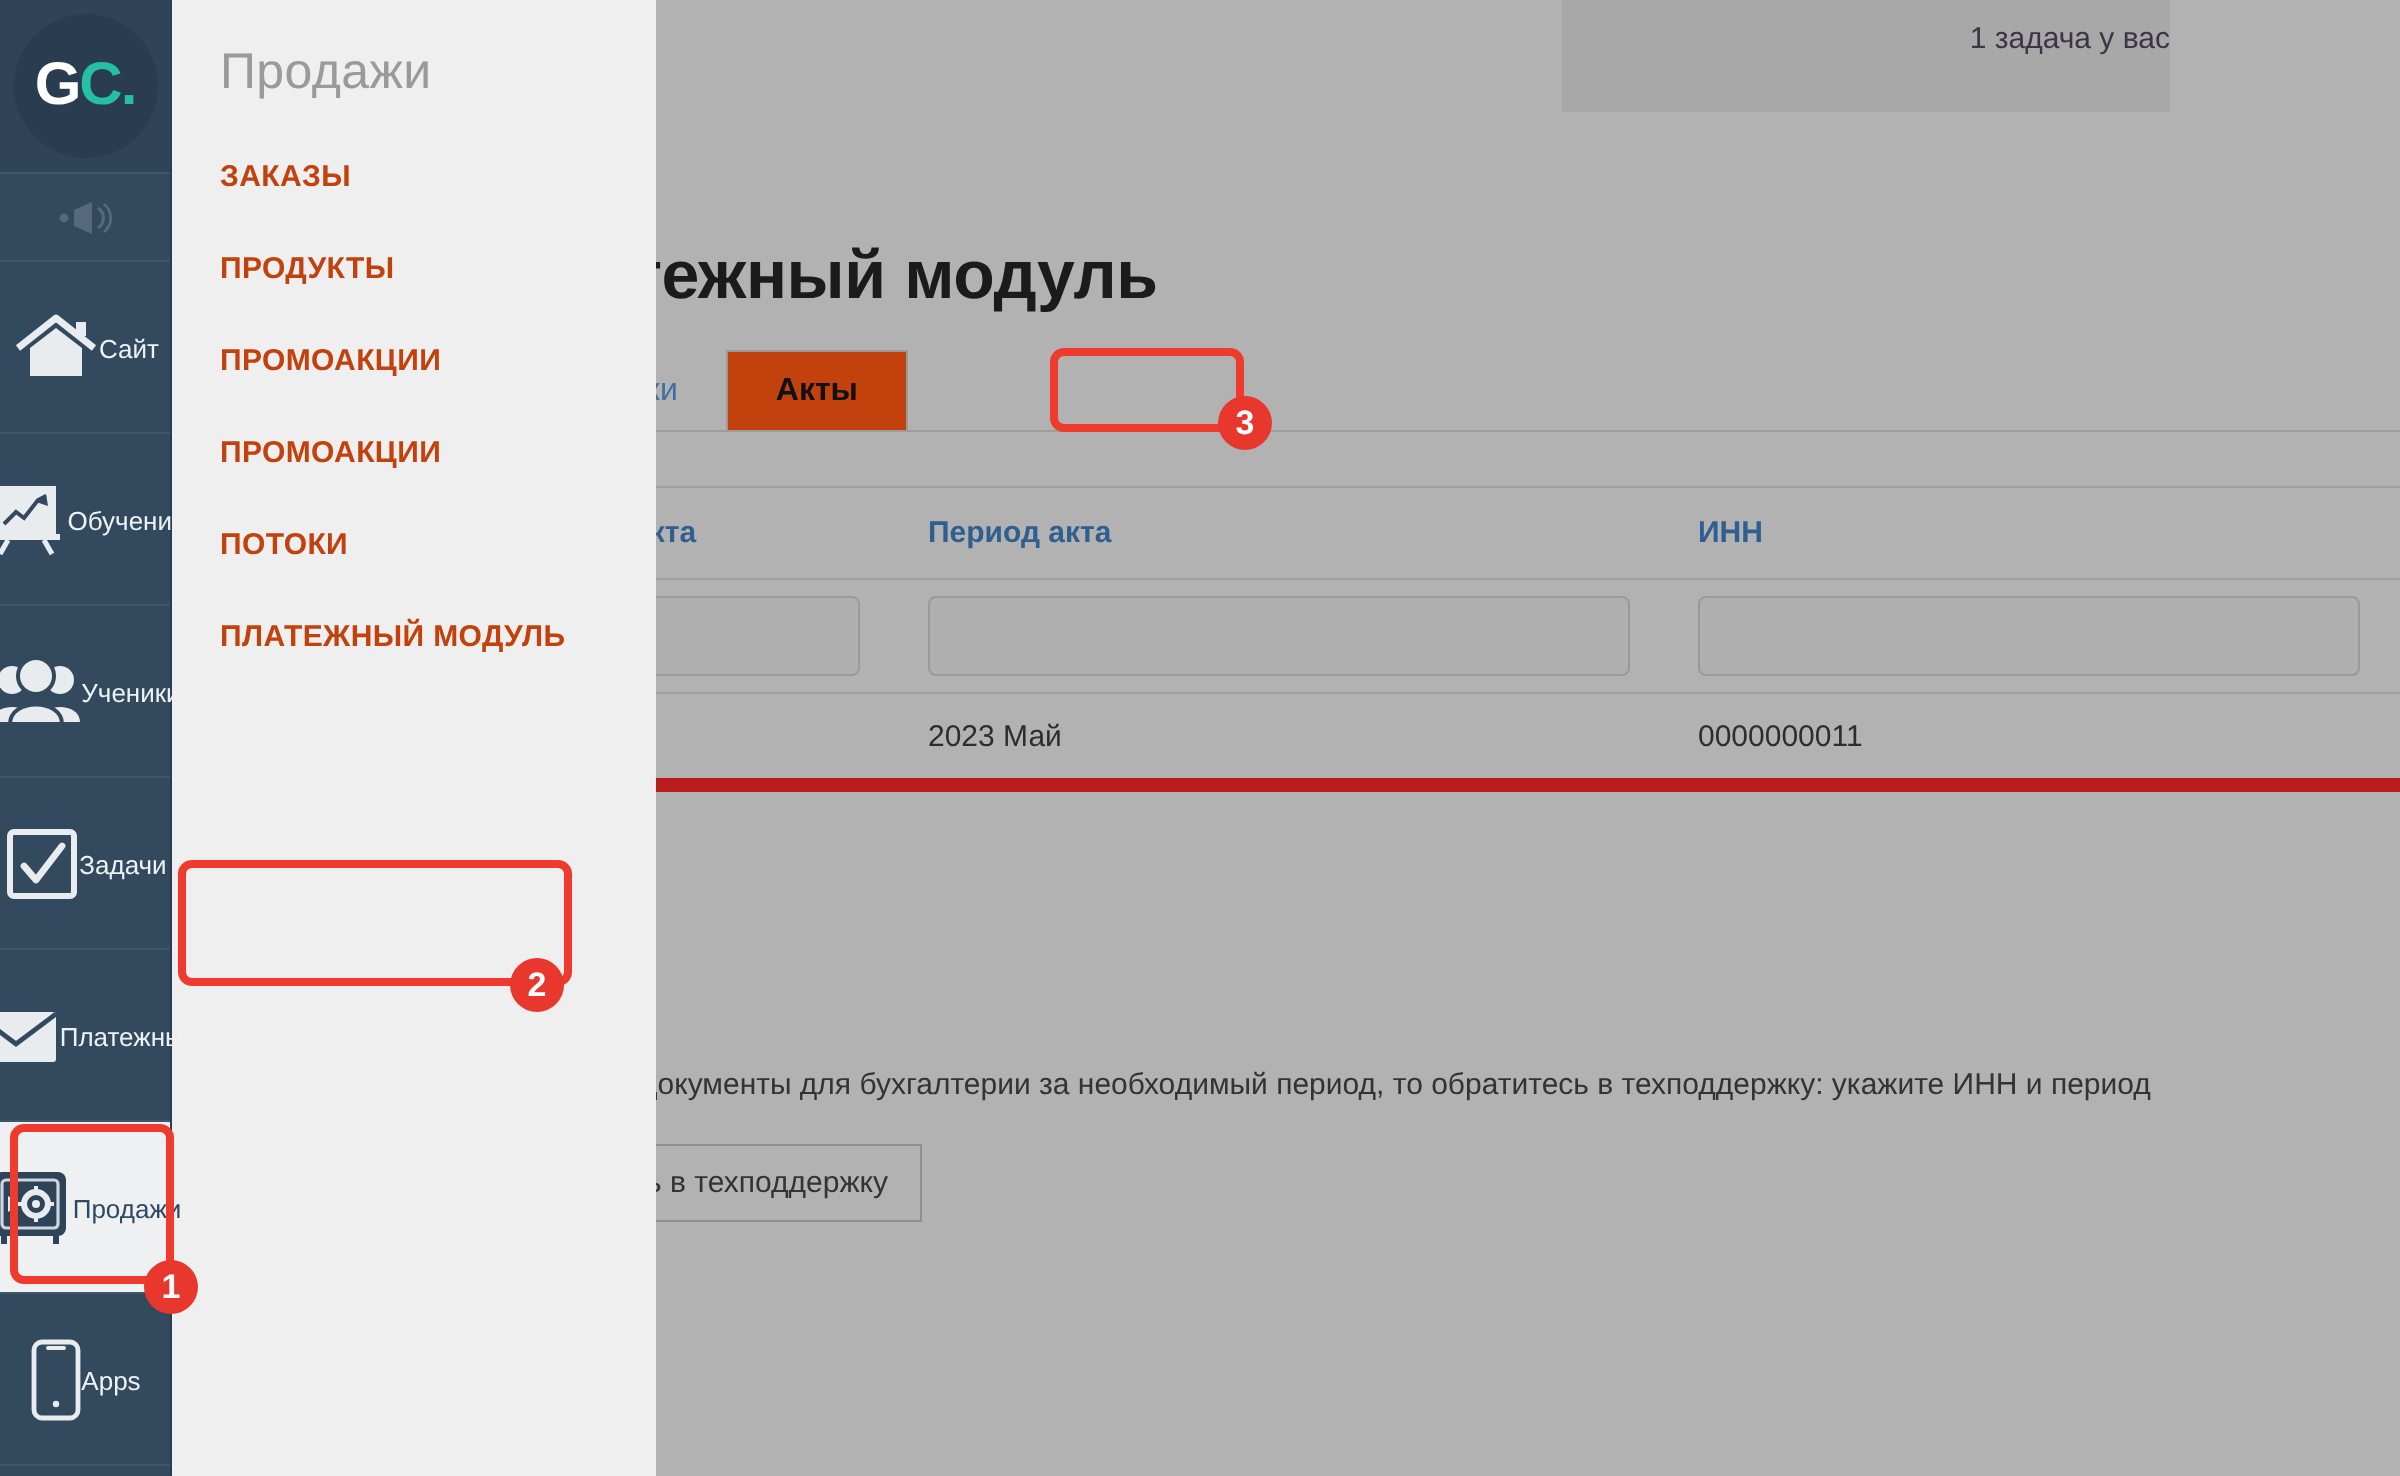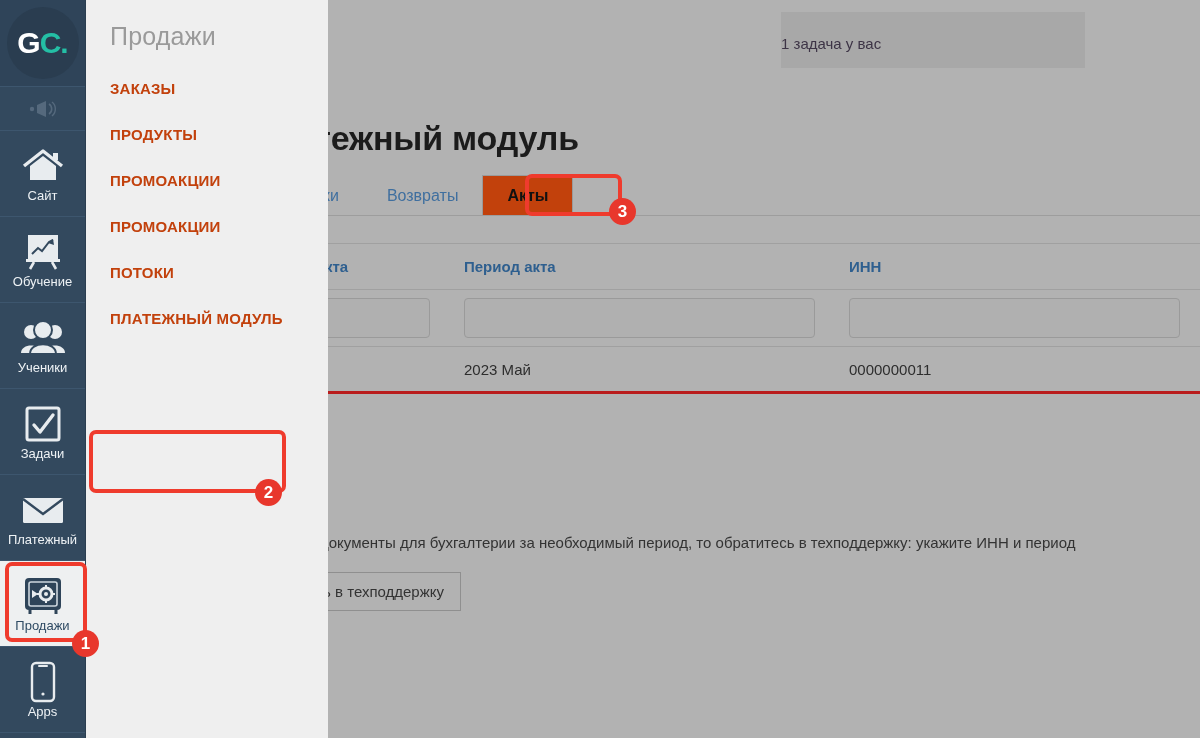--- a/index.html
+++ b/index.html
@@ -14,27 +14,27 @@
   }
 
   
   #page{
     position:absolute;inset:0;
     background:#b2b2b2;
   }
 
   
   .task-widget{
-    position:absolute;left:781px;top:12px;width:304px;height:56px;
+    position:absolute;left:781px;top:0;width:304px;height:56px;
     background:#a8a8a8;
     color:#3d3446;
     font-size:15px;
     line-height:23px;
-    text-align:left;
-    padding-top:20px;
+    text-align:right;
+    padding-top:8px;
     box-sizing:border-box;
   }
   .task-widget div{white-space:nowrap;}
 
   
   .page-title{
     position:absolute;left:250px;top:119px;
     font-size:34px;font-weight:bold;color:#1b1b1b;
     letter-spacing:-0.2px;
     white-space:nowrap;
@@ -74,21 +74,21 @@
     text-align:left;
     font-size:15px;font-weight:bold;color:#2e5f8f;
     border-top:1px solid #a0a0a0;
     border-bottom:1px solid #a0a0a0;
     padding:0 0 0 14px;
     vertical-align:middle;
   }
   .tbl td{
     font-size:15px;color:#2d2d2d;
     padding:0 0 0 14px;
-    border-bottom:3px solid #b91c1c;
+    border-bottom:7px solid #b91c1c;
     vertical-align:middle;
   }
   .tbl tr.filters td{border-bottom:1px solid #a0a0a0;height:56px;}
   .fin{
     width:calc(100% - 20px);height:40px;
     background:#b0b0b0;
     border:1px solid #9a9a9a;
     border-radius:4px;
     box-sizing:border-box;
     font-family:"Liberation Sans", sans-serif;
@@ -134,21 +134,21 @@
     background:#2a3d50;
     display:flex;align-items:center;justify-content:center;
     font-size:30px;font-weight:bold;letter-spacing:-1px;
   }
   .logo-g{color:#ffffff;}
   .logo-c{color:#24bfa5;}
 
   .rail-item{
     height:86px;
     border-bottom:1px solid #3d566e;
-    display:flex;flex-direction:column;align-items:center;justify-content:center;
+    display:flex;flex-direction:row;align-items:center;justify-content:center;
     color:#eef2f5;
     font-size:13px;
     position:relative;
     box-sizing:border-box;
   }
   .rail-item .ico{height:42px;display:flex;align-items:center;justify-content:center;}
   .rail-item .lbl{margin-top:2px;font-size:13px;line-height:14px;white-space:nowrap;}
   .rail-item.mute{height:44px;}
   .rail-item.sel{
     background:#eef0f1;
@@ -213,21 +213,20 @@
 <div id="page">
 
   <div class="task-widget">
     <div>1 задача у вас</div>
   </div>
 
   <div class="page-title">Платежный модуль</div>
 
   <div class="tabbar">
     <div class="tab">Платежи</div>
-    <div class="tab">Возвраты</div>
     <div class="tab active">Акты</div>
   </div>
   <div class="tabbar-rule"></div>
 
   <table class="tbl">
     <colgroup>
         <col class="c1">
         <col class="c2">
         <col class="c3">
       </colgroup>

